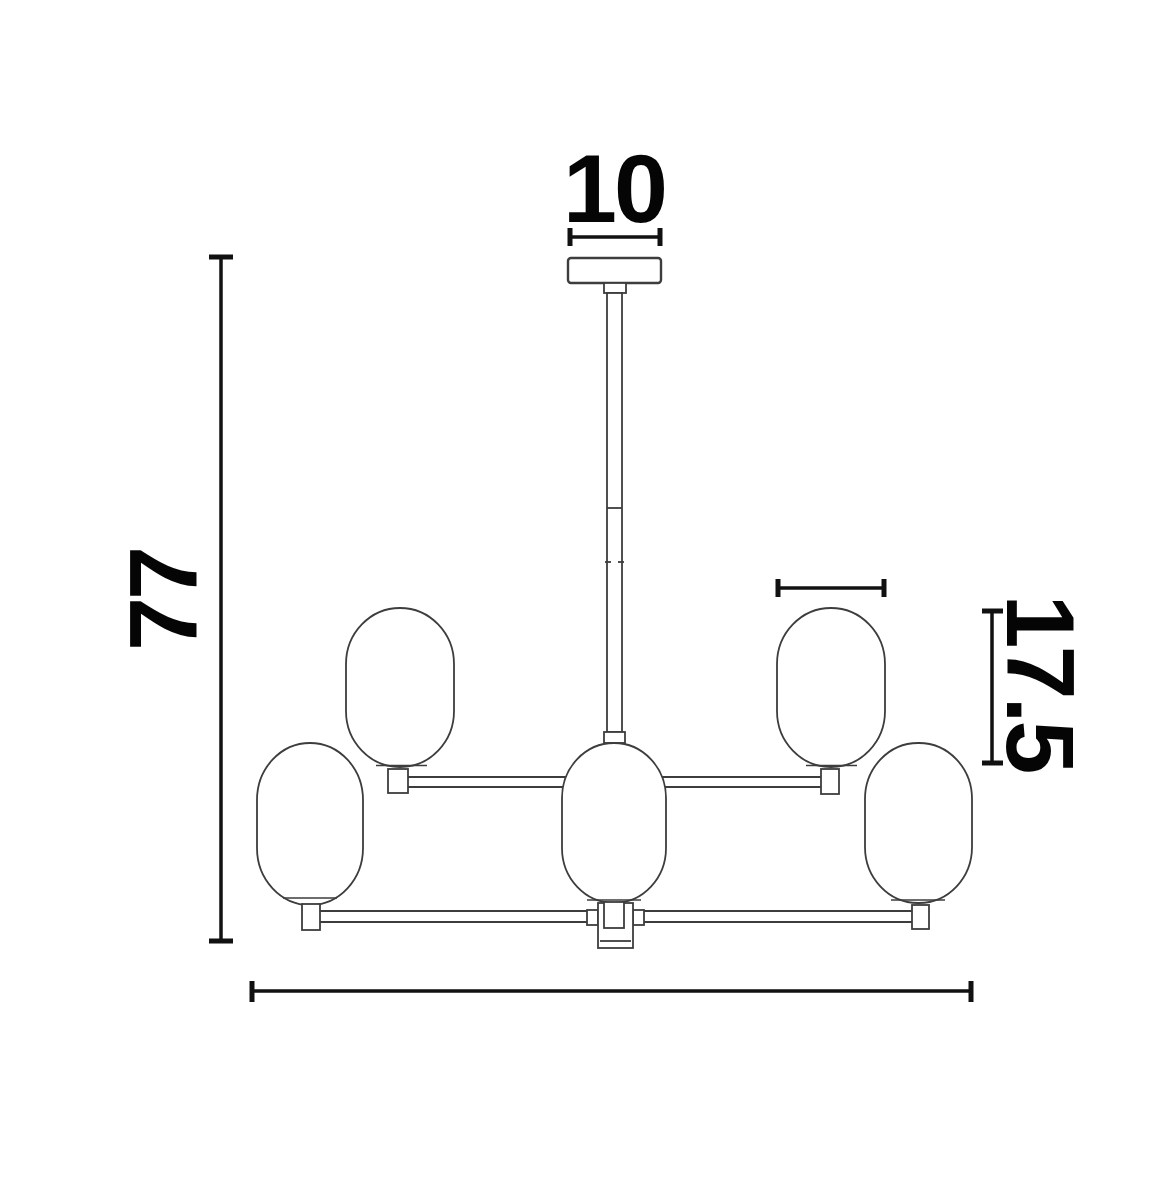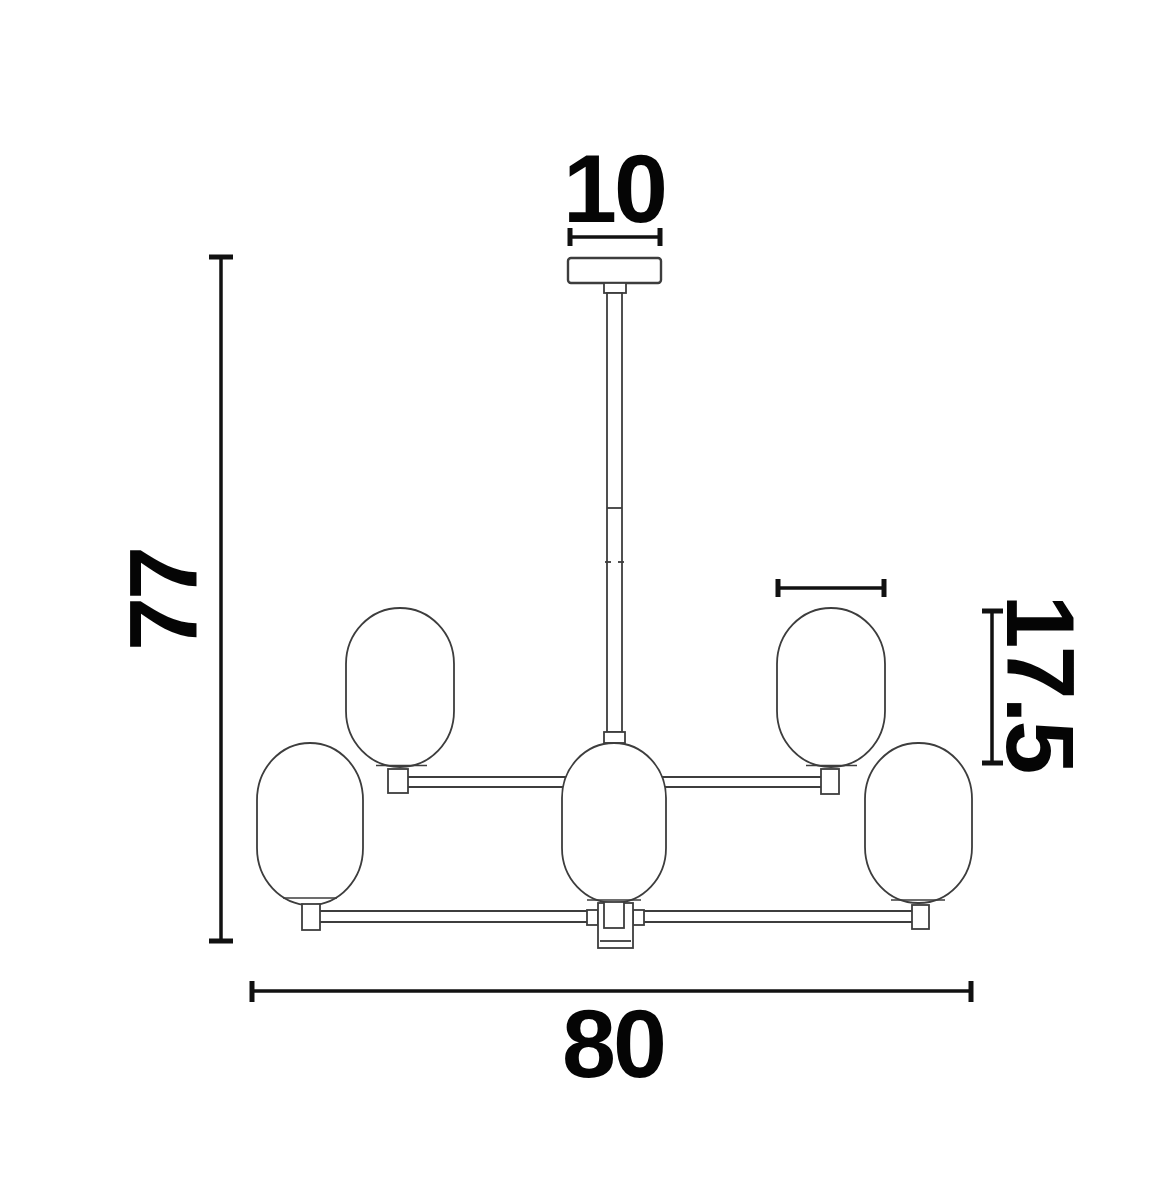--- a/index.html
+++ b/index.html
@@ -124,15 +124,14 @@
     </g>
   </svg>
 
   <div class="dim-label" style="left:614px; top:188px;">10</div>
 
   <div class="dim-label rot-ccw" style="left:163px; top:600px;">77</div>
 
 
   <div class="dim-label rot-cw" style="left:1040px; top:683px;">17.5</div>
 
-  <div class="dim-label" style="left:613px; top:1043px;">80</div>
 
 </div>
 
 </body></html>

